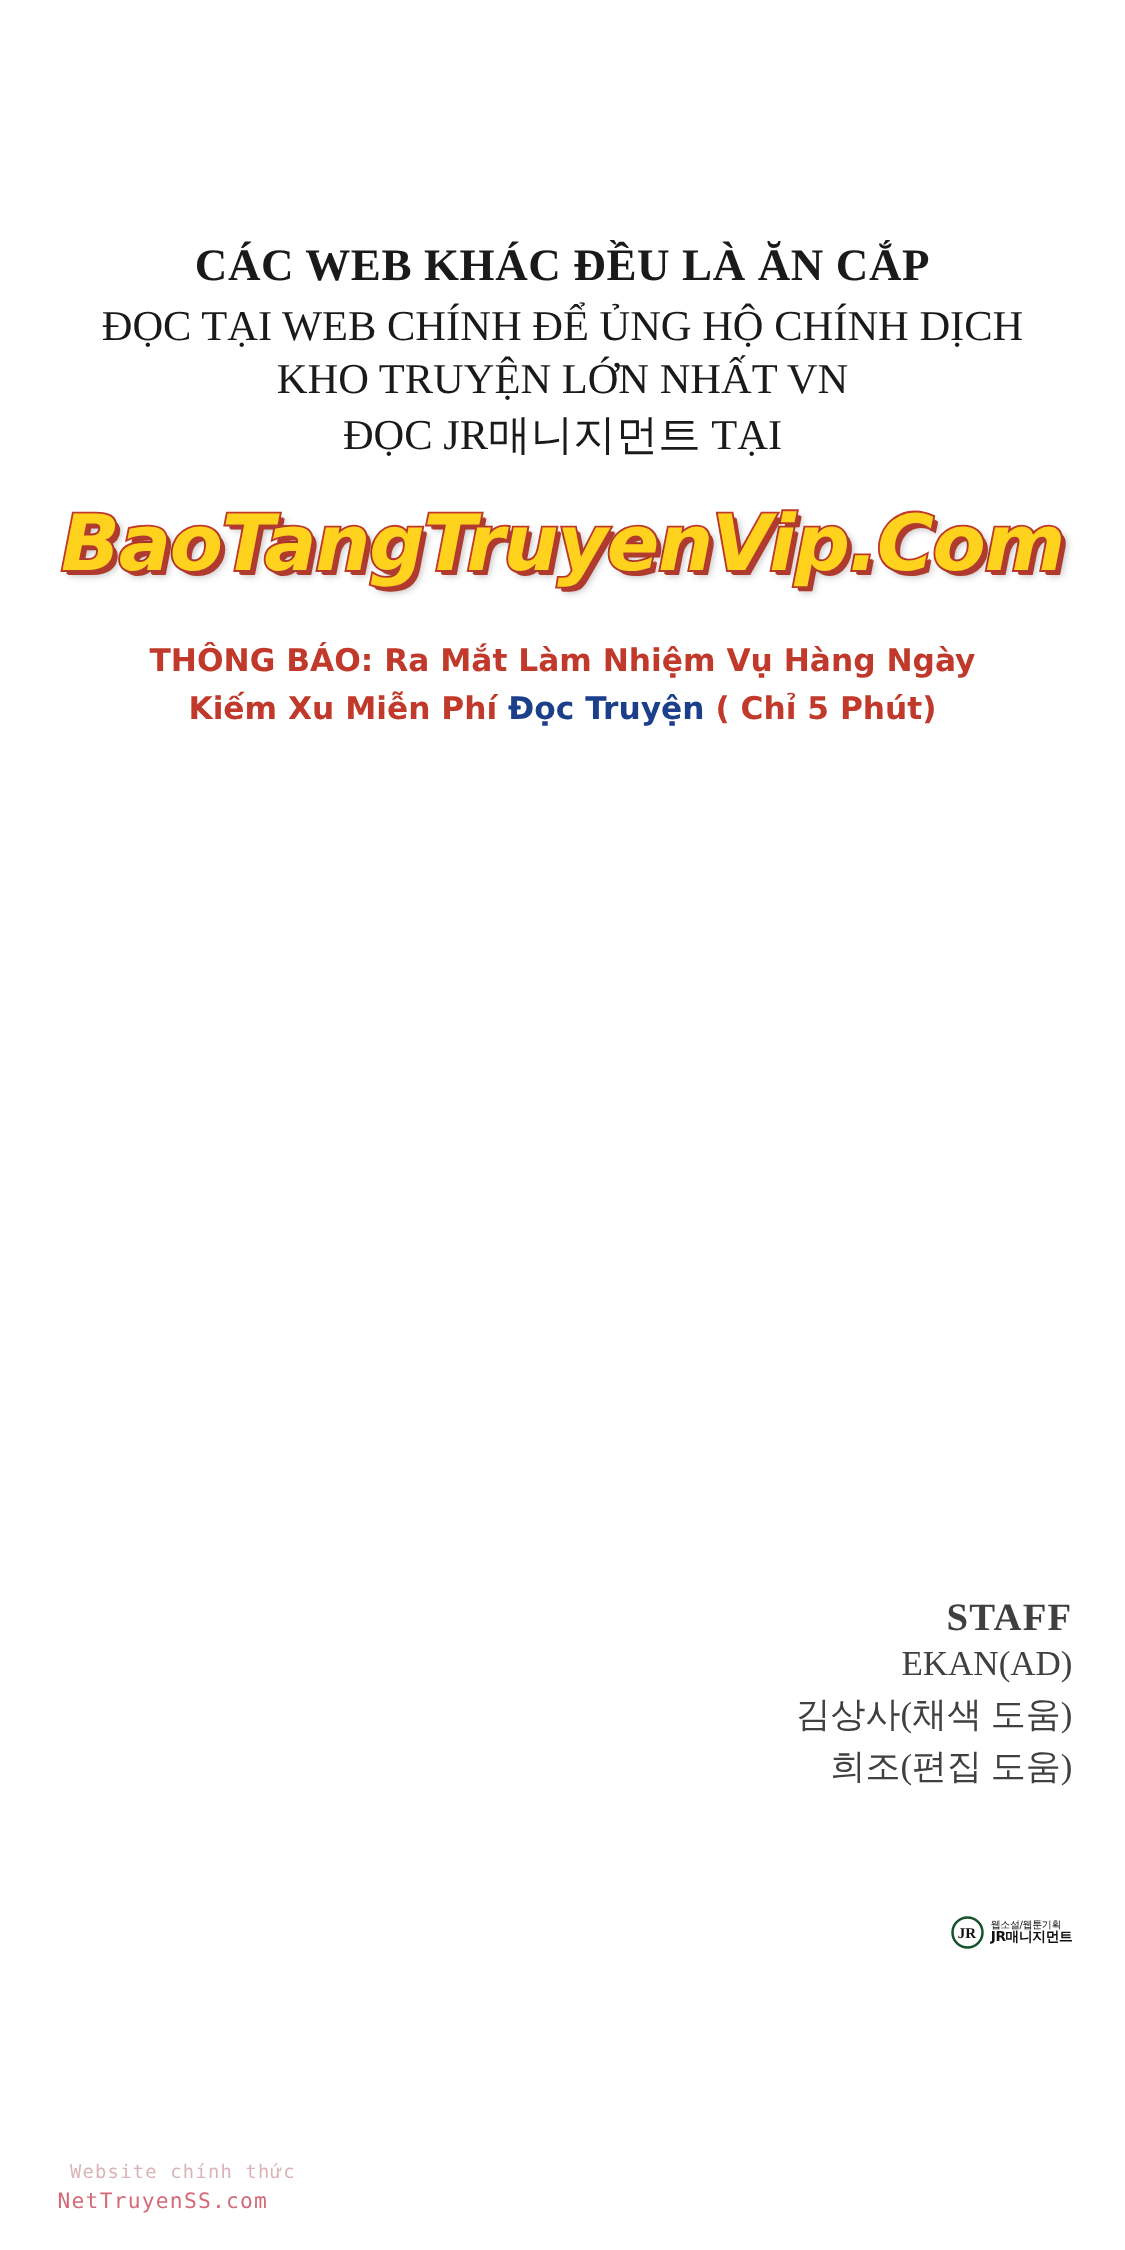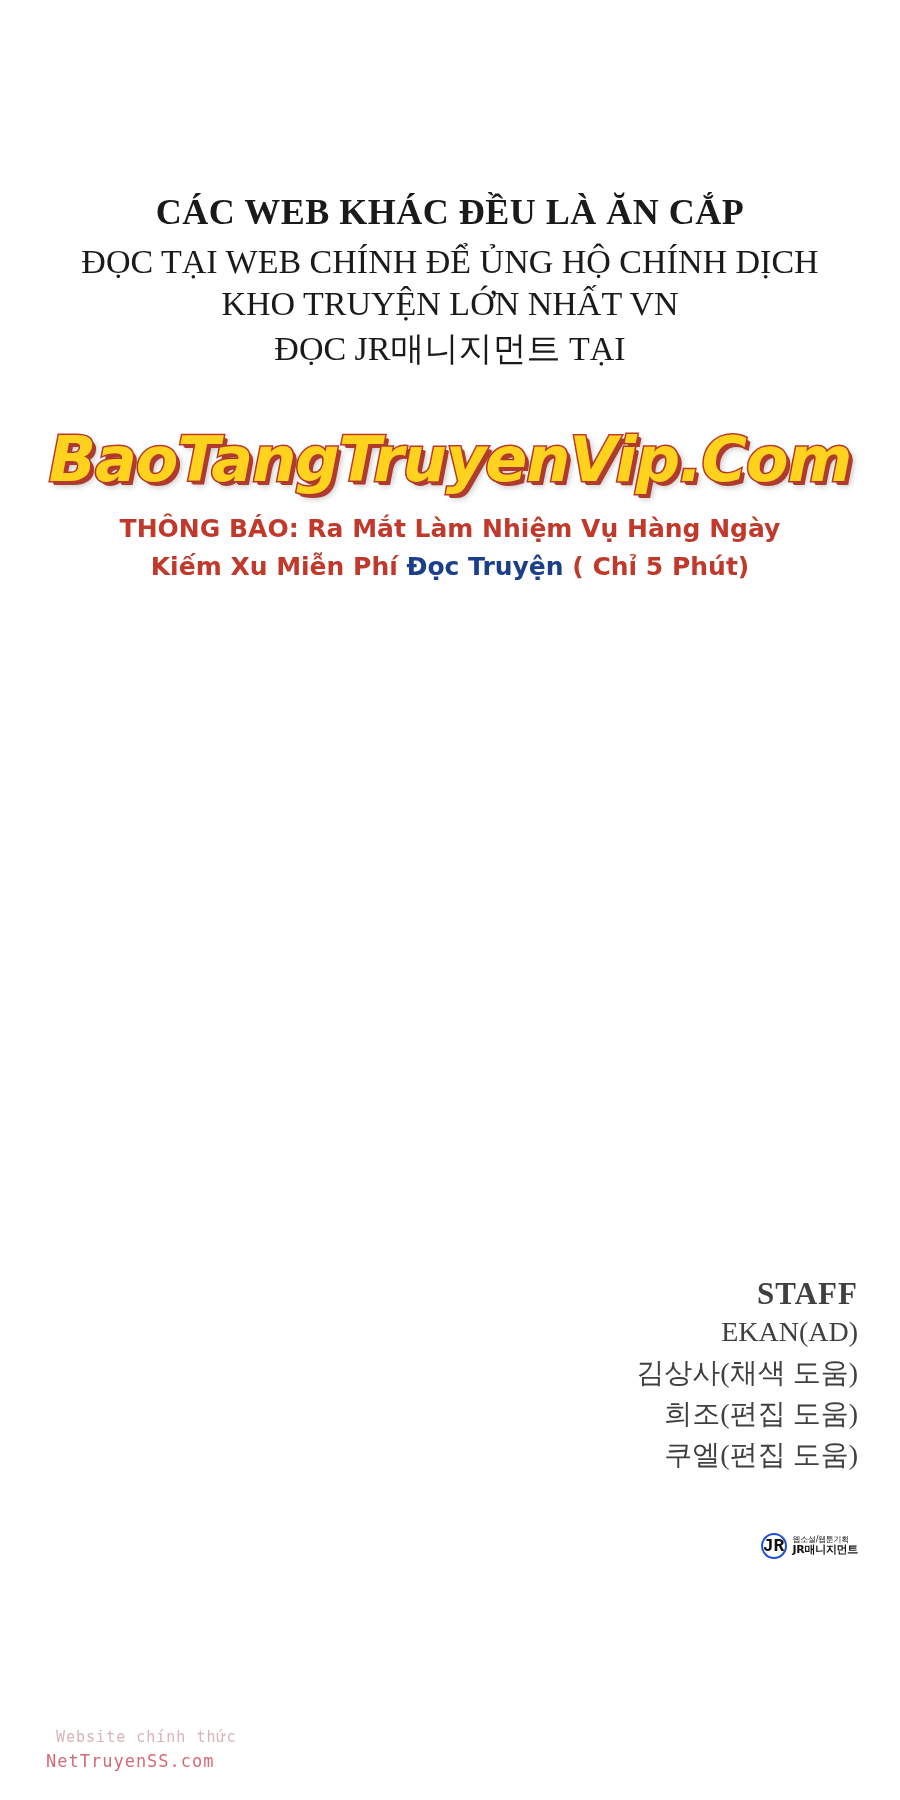--- a/index.html
+++ b/index.html
@@ -62,21 +62,20 @@
     font-size: 62px;
     letter-spacing: -1px;
     color: #ffd21e;
     -webkit-text-stroke: 3px #c0392b;
     paint-order: stroke fill;
     text-shadow:
        3px 3px 0 #b03a2e,
        4px 4px 0 #b03a2e,
        5px 5px 6px rgba(0,0,0,0.25);
     white-space: nowrap;
-    margin-top: 25px;
   }
 
   
   .notice {
     position: absolute;
     top: 510px;
     left: 0;
     width: 900px;
     text-align: center;
   }
@@ -119,27 +118,27 @@
     right: 42px;
     top: 1533px;
     display: flex;
     align-items: center;
     gap: 6px;
   }
   .jr-circle {
     width: 26px;
     height: 26px;
     border-radius: 50%;
-    border: 2px solid #1d4ed8;
+    border: 2px solid #14532d;
     display: flex;
     align-items: center;
     justify-content: center;
-    font-family: Liberation Mono, monospace;
-    font-weight: bold;
-    font-size: 18px;
+    font-family: Liberation Serif, serif;
+    font-weight: bold;
+    font-size: 12px;
     color: #111;
     box-sizing: border-box;
   }
   .jr-text {
     text-align: left;
     line-height: 1.05;
   }
   .jr-text .jr-top {
     font-family: "DejaVu Sans", sans-serif;
     font-size: 8px;
@@ -196,21 +195,20 @@
   <div class="nline">
     <span>Kiếm Xu Miễn Phí </span><span class="blue">Đọc Truyện</span><span> ( Chỉ 5 Phút)</span>
   </div>
 </div>
 
 <div class="staff">
   <div class="staff-title">STAFF</div>
   <div class="staff-line">EKAN(AD)</div>
   <div class="staff-line">김상사(채색 도움)</div>
   <div class="staff-line">희조(편집 도움)</div>
-  <div class="staff-line">쿠엘(편집 도움)</div>
 </div>
 
 <div class="jr-logo">
   <div class="jr-circle">JR</div>
   <div class="jr-text">
     <div class="jr-top">웹소설/웹툰기획</div>
     <div class="jr-bottom">JR매니지먼트</div>
   </div>
 </div>
 

